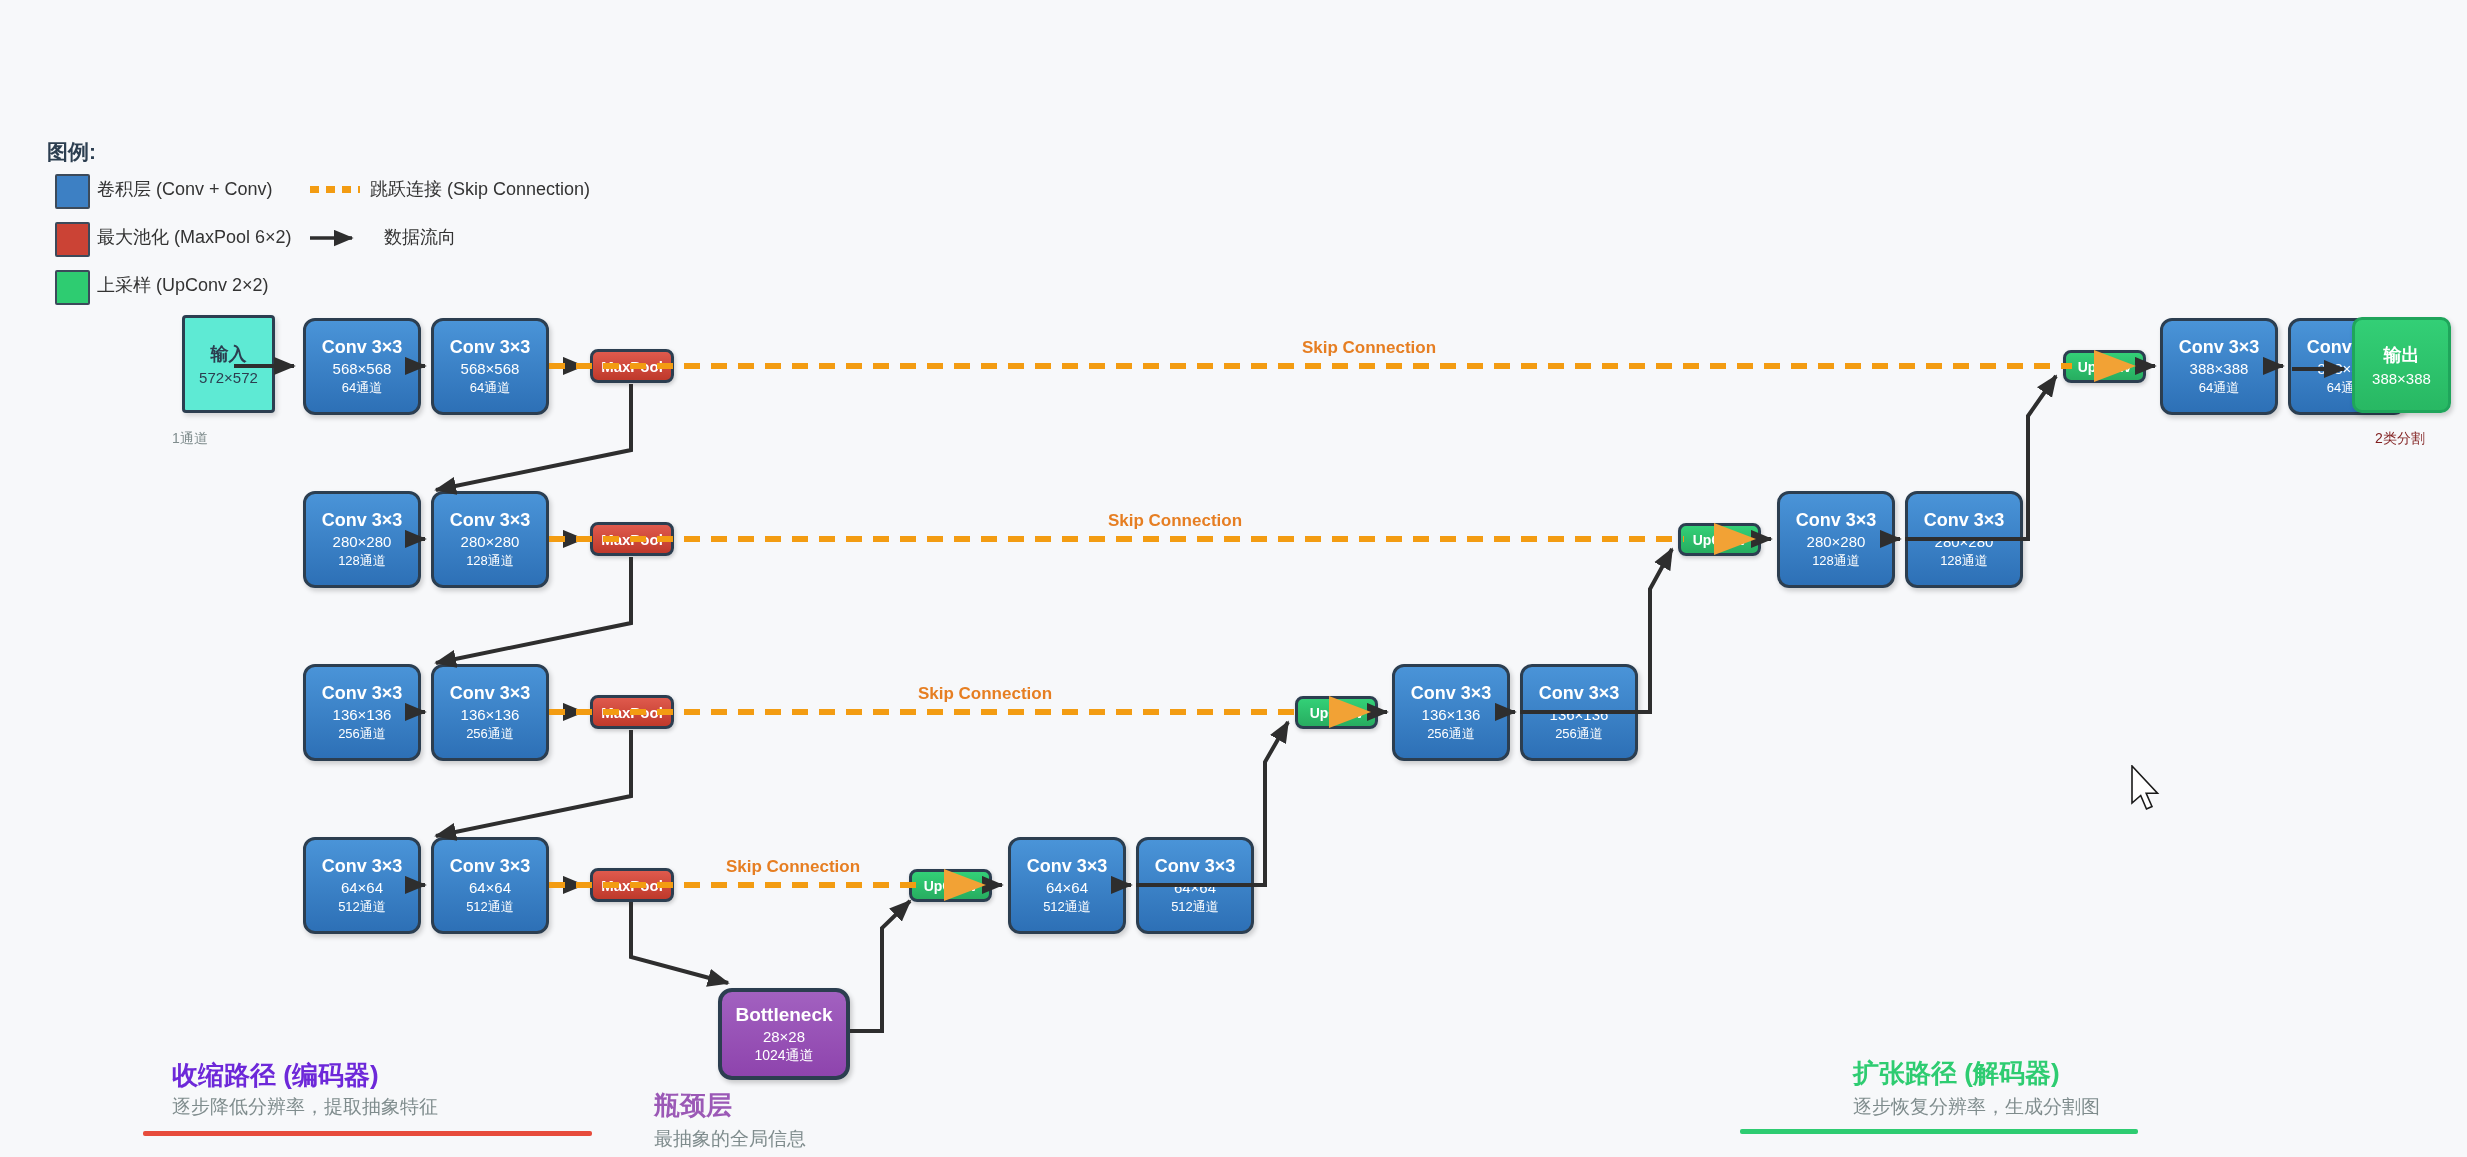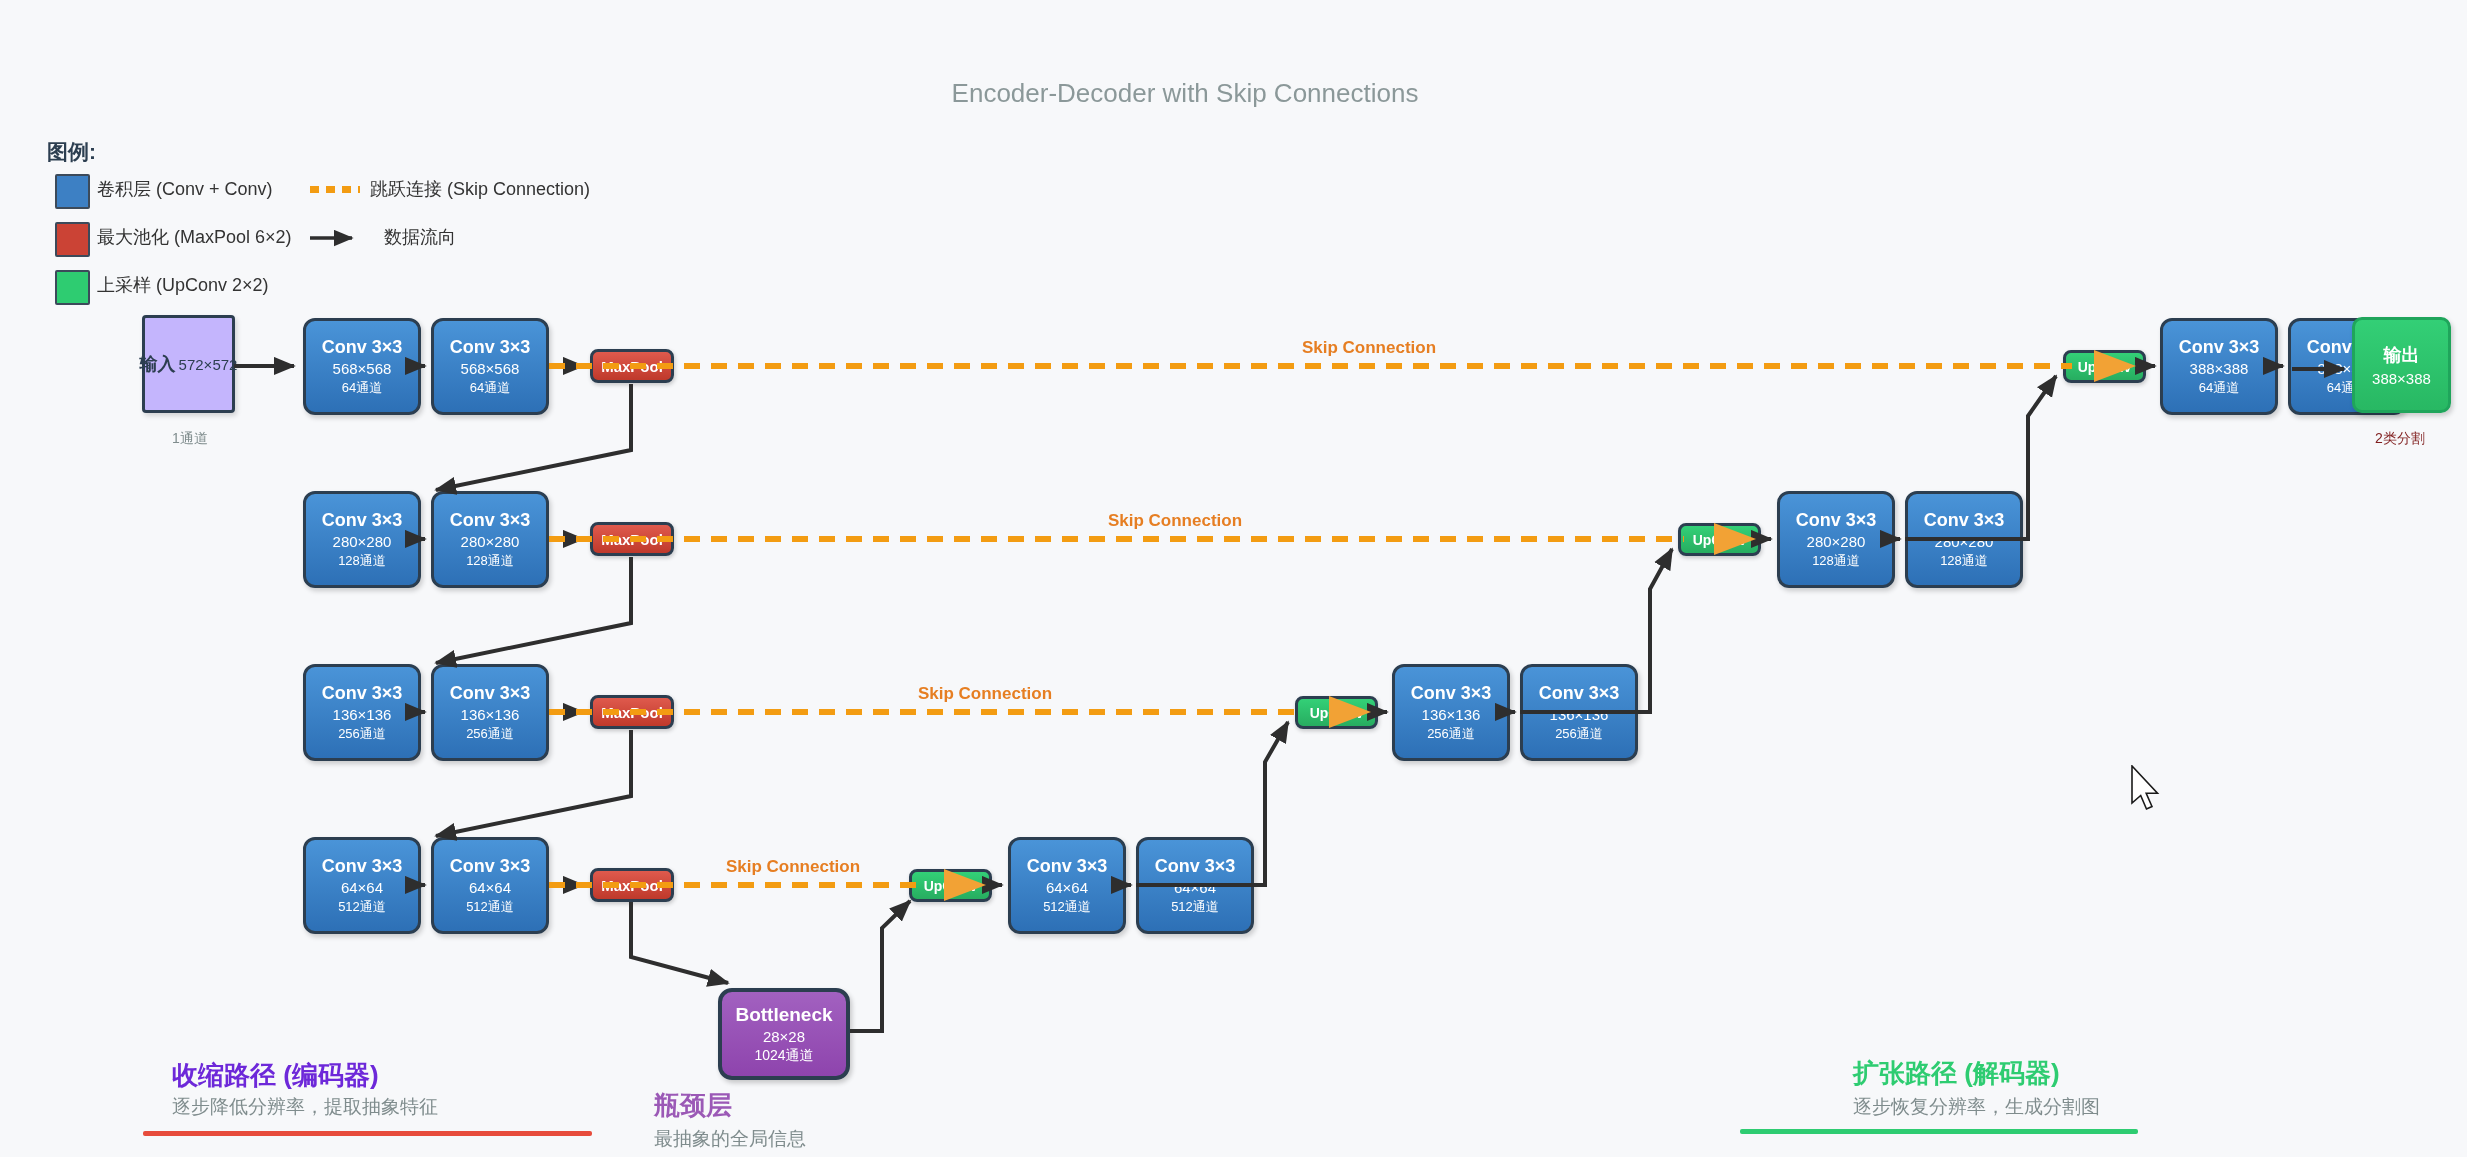--- a/index.html
+++ b/index.html
@@ -18,42 +18,41 @@
   .legend-dash{width:50px;height:7px;background:repeating-linear-gradient(90deg,#f39c12 0 9px,rgba(0,0,0,0) 9px 16px);}
 
   
   .conv-box{width:118px;height:97px;background:linear-gradient(180deg,#4a94d8,#2d70b6);border:3px solid #2c3e50;border-radius:12px;color:#fff;display:flex;flex-direction:column;justify-content:center;align-items:center;gap:2px;z-index:2;box-shadow:2px 3px 5px rgba(0,0,0,.18);}
   .t1{font-size:18px;font-weight:bold;white-space:nowrap;}
   .t2{font-size:15px;white-space:nowrap;}
   .t3{font-size:13px;white-space:nowrap;}
   .small-box{border:3px solid #2c3e50;border-radius:8px;color:#fff;font-weight:bold;display:flex;align-items:center;justify-content:center;z-index:3;box-shadow:1px 2px 4px rgba(0,0,0,.2);}
   .maxpool{width:84px;height:34px;background:linear-gradient(180deg,#df5a4d,#bf392b);font-size:15px;}
   .upconv{width:83px;height:33px;background:linear-gradient(180deg,#33d077,#27ad60);font-size:14px;}
-  .input-box{width:93px;height:98px;background:#c4b5fd;border:3px solid #2c3e50;border-radius:4px;color:#2c3e50;display:flex;justify-content:center;align-items:center;gap:3px;z-index:2;box-shadow:2px 3px 5px rgba(0,0,0,.15);}
+  .input-box{width:93px;height:98px;background:#5eead4;border:3px solid #2c3e50;border-radius:4px;color:#2c3e50;display:flex;flex-direction:column;justify-content:center;align-items:center;gap:3px;z-index:2;box-shadow:2px 3px 5px rgba(0,0,0,.15);margin-left:40px;}
   .output-box{width:99px;height:96px;background:linear-gradient(180deg,#33cf76,#28b863);border:3px solid #1fa55b;border-radius:10px;color:#fff;display:flex;flex-direction:column;justify-content:center;align-items:center;gap:3px;z-index:5;box-shadow:2px 3px 5px rgba(0,0,0,.18);}
   .bottleneck-box{width:132px;height:92px;background:linear-gradient(180deg,#a261c0,#8e44ad);border:4px solid #2c3e50;border-radius:14px;color:#fff;display:flex;flex-direction:column;justify-content:center;align-items:center;gap:2px;z-index:2;box-shadow:2px 3px 5px rgba(0,0,0,.2);}
 
   .caption{font-size:14px;color:#7f8c8d;white-space:nowrap;transform:translateX(-50%);}
   .caption-green{color:#7f1d1d;}
   .skip-label{font-size:17px;font-weight:bold;color:#e67e22;white-space:nowrap;transform:translateX(-50%);z-index:4;}
 
   
   .foot-title{font-size:26px;font-weight:bold;white-space:nowrap;}
   .foot-desc{font-size:19px;color:#7f8c8d;white-space:nowrap;}
   .foot-bar{height:5px;border-radius:2px;}
 
   svg.layer{position:absolute;left:0;top:0;z-index:8;pointer-events:none;}
   svg.cursor{position:absolute;z-index:20;pointer-events:none;}
 </style>
 </head>
 <body>
 
 <div class="stage">
 
-  <div class="abs subtitle">Encoder-Decoder with Skip Connections</div>
 
   <div class="abs legend-heading">图例:</div>
   <div class="abs" style="left:55px;top:174px;">
     <div class="legend-sq" style="position:absolute;left:0;top:0;background:#3d80c4;"></div>
     <div class="legend-label" style="position:absolute;left:42px;top:0;">卷积层 (Conv + Conv)</div>
   </div>
   <div class="abs" style="left:55px;top:222px;">
     <div class="legend-sq" style="position:absolute;left:0;top:0;background:#cb4335;"></div>
     <div class="legend-label" style="position:absolute;left:42px;top:0;">最大池化 (MaxPool 6×2)</div>
   </div>

